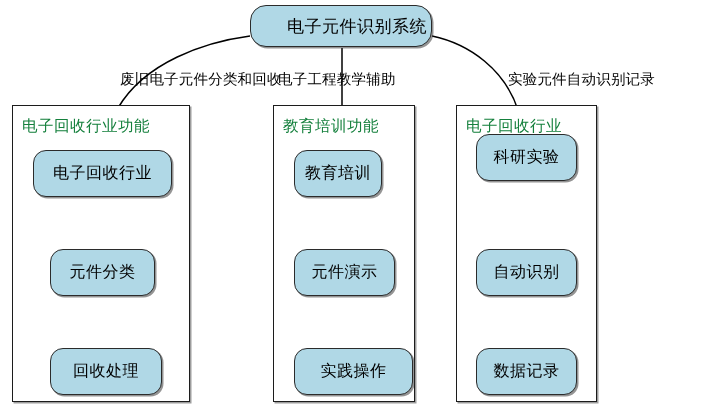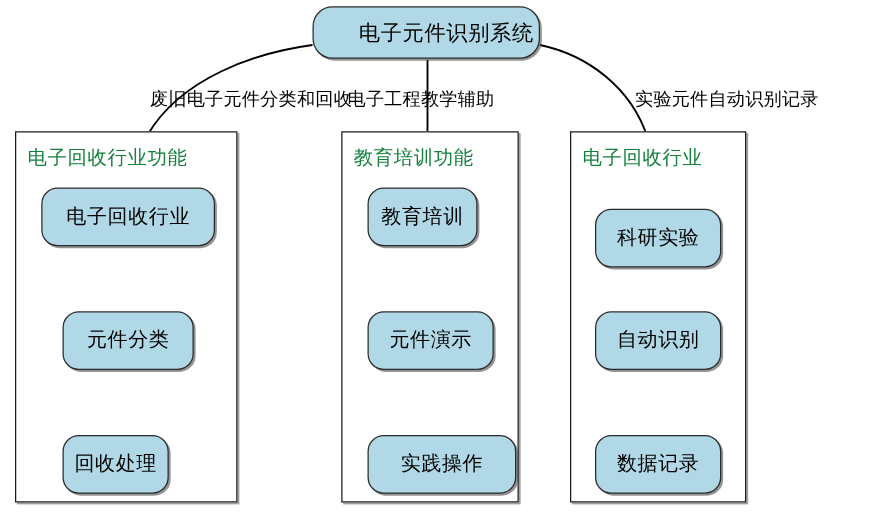--- a/index.html
+++ b/index.html
@@ -99,21 +99,21 @@
   <div class="cluster-title" style="left:22px;top:116px;">
     <span>电子回收行业功能</span>
   </div>
 
   <div class="node" style="left:33px;top:150px;width:139px;height:47px;">
     <span>电子回收行业</span>
   </div>
   <div class="node" style="left:50px;top:249px;width:105px;height:47px;">
     <span>元件分类</span>
   </div>
-  <div class="node" style="left:50px;top:348px;width:85px;height:47px;">
+  <div class="node" style="left:50px;top:348px;width:112px;height:47px;">
     <span>回收处理</span>
   </div>
 
   <div class="cluster" style="left:273px;top:105px;width:142px;height:297px;"></div>
   <div class="cluster-title" style="left:283px;top:116px;">
     <span>教育培训功能</span>
   </div>
 
   <div class="node" style="left:294px;top:150px;width:88px;height:47px;">
     <span>教育培训</span>
@@ -123,21 +123,21 @@
   </div>
   <div class="node" style="left:294px;top:348px;width:119px;height:47px;">
     <span>实践操作</span>
   </div>
 
   <div class="cluster" style="left:456px;top:105px;width:141px;height:297px;"></div>
   <div class="cluster-title" style="left:466px;top:116px;">
     <span>电子回收行业</span>
   </div>
 
-  <div class="node" style="left:476px;top:167px;width:101px;height:47px;align-items:center;">
+  <div class="node" style="left:476px;top:134px;width:101px;height:47px;align-items:center;">
     <span>科研实验</span>
   </div>
   <div class="node" style="left:476px;top:249px;width:101px;height:47px;">
     <span>自动识别</span>
   </div>
   <div class="node" style="left:476px;top:348px;width:101px;height:47px;">
     <span>数据记录</span>
   </div>
 
 </div>

